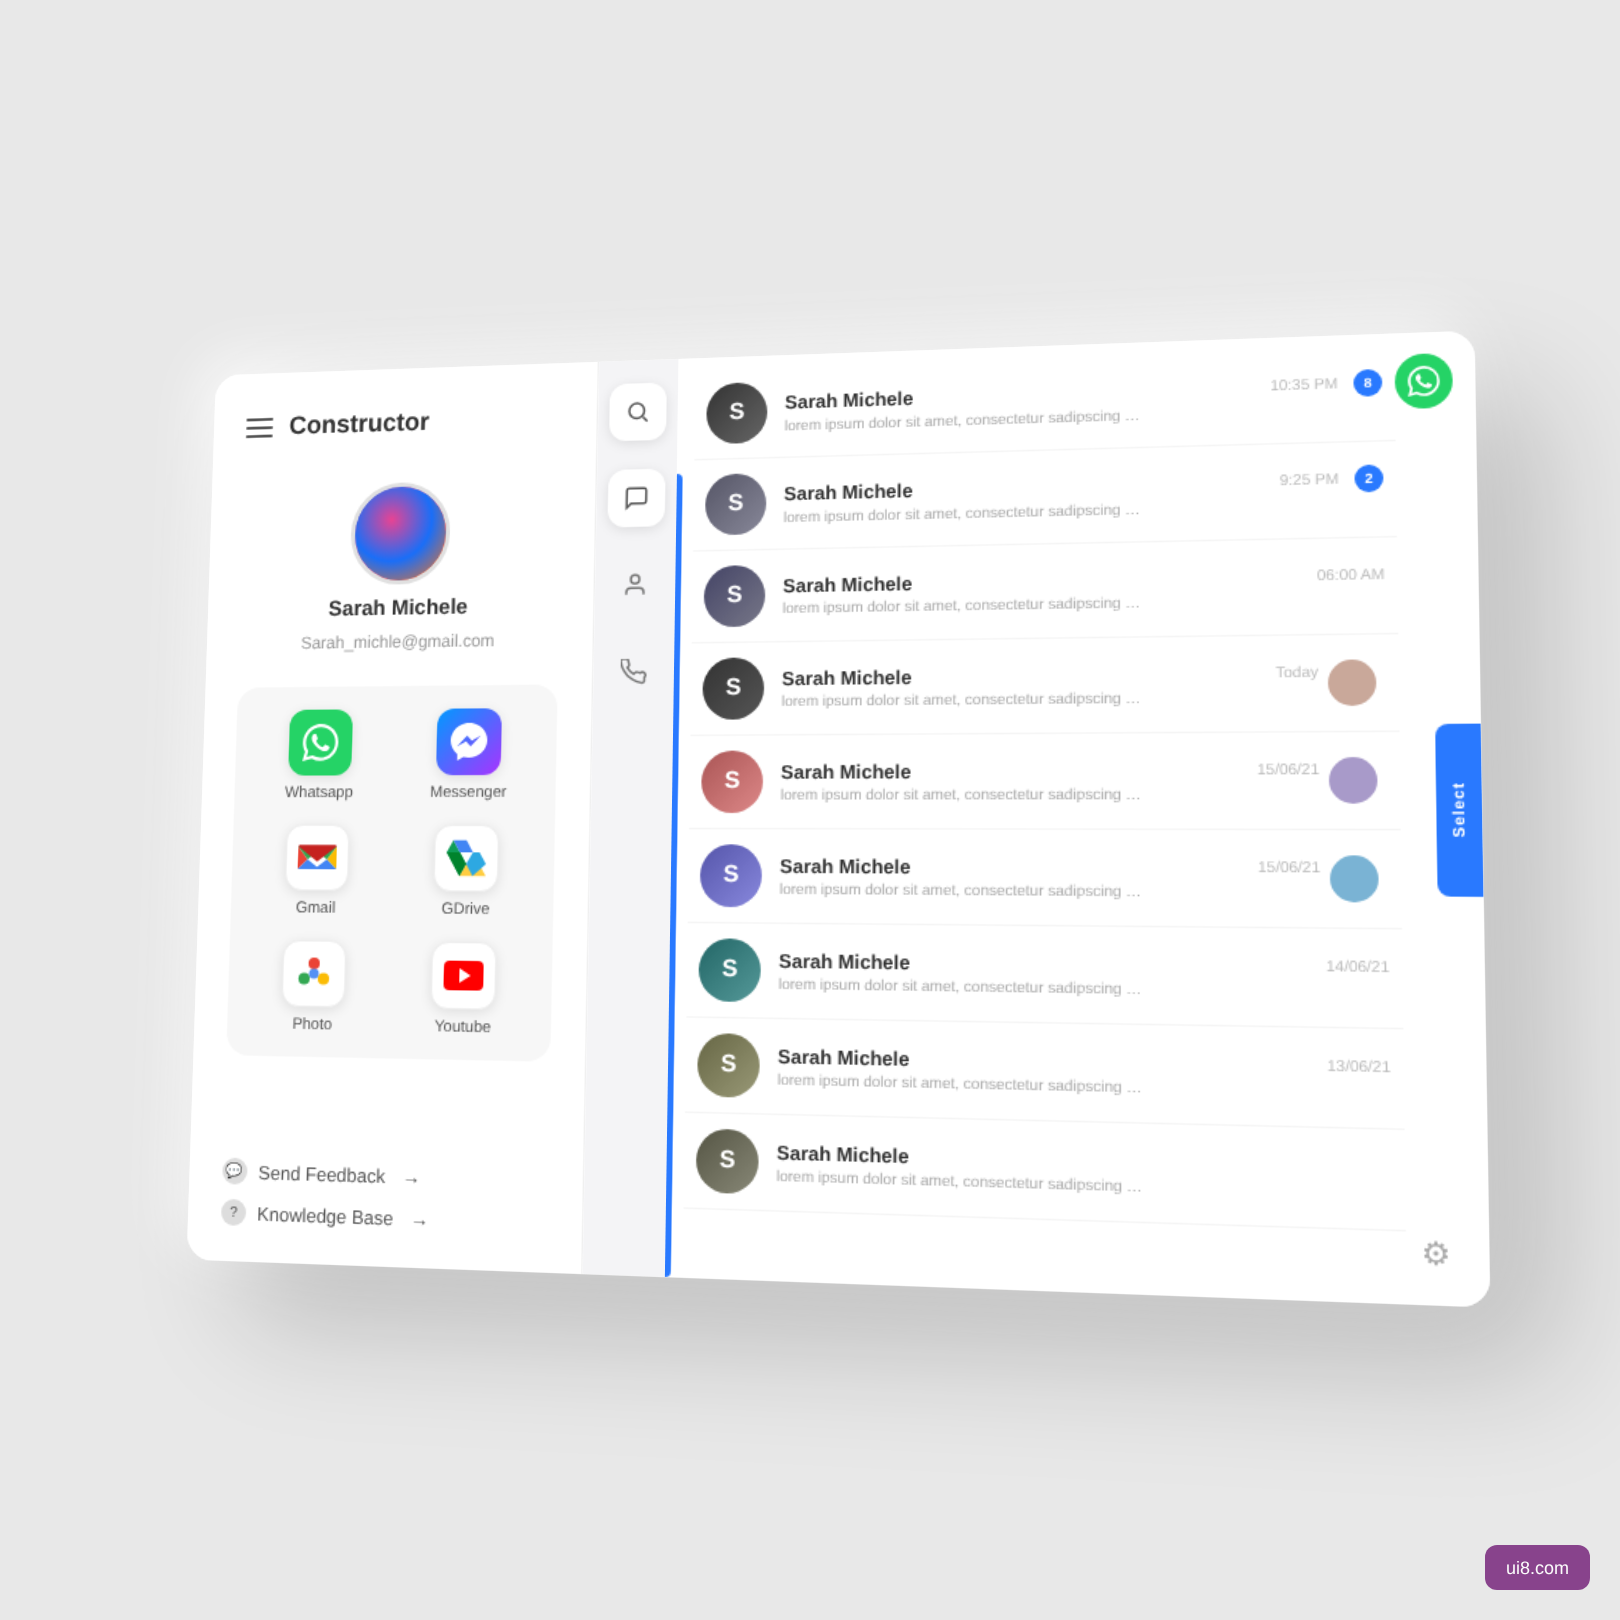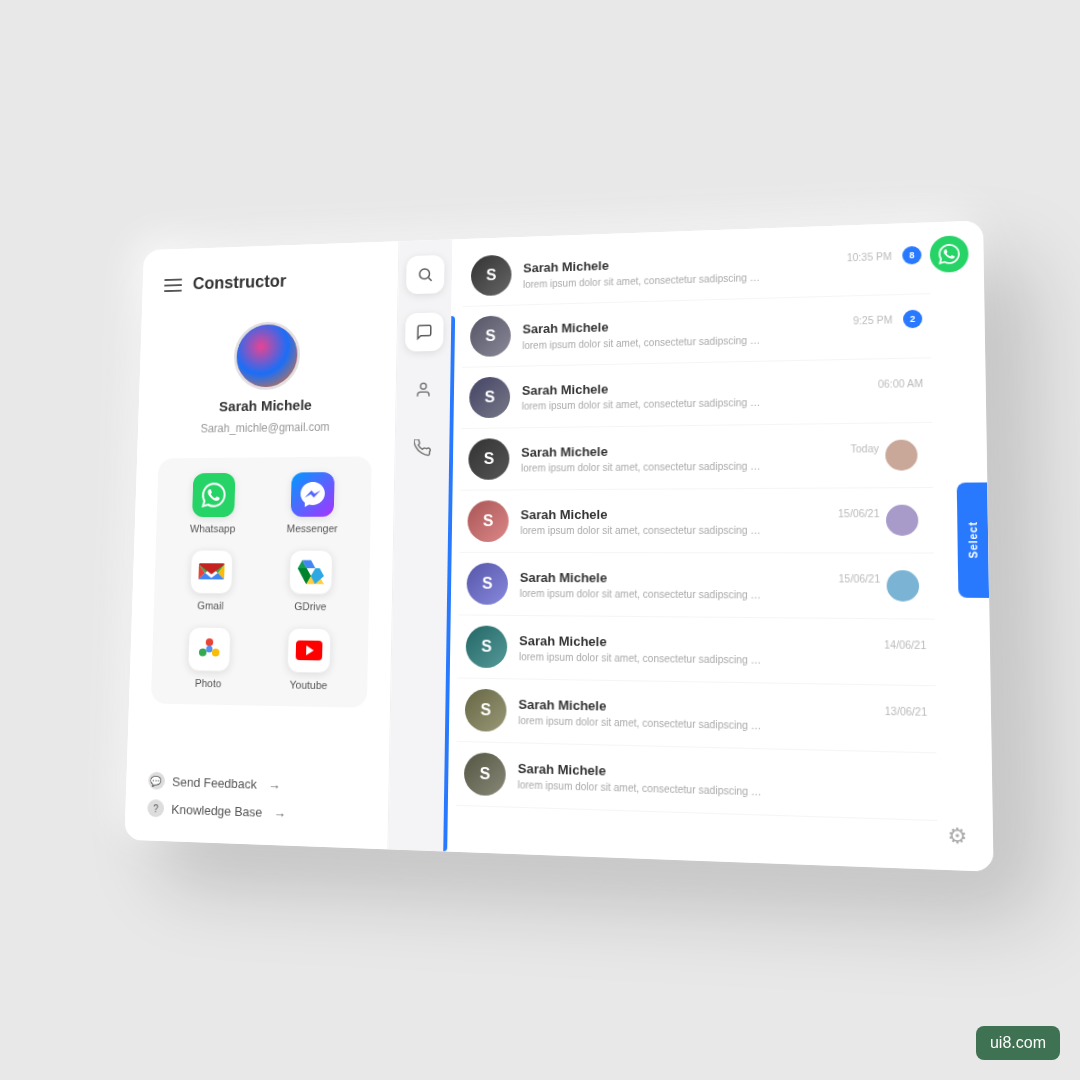--- a/index.html
+++ b/index.html
@@ -653,13 +653,13 @@
             <span class="chat-time"></span>
           </div>
           <div class="chat-preview">lorem ipsum dolor sit amet, consectetur sadipscing elit, sed diam</div>
         </div>
       </div>
 
     </div>
   </div>
 </div>
 
-<div style="position:fixed;bottom:20px;right:20px;background:#14532d;color:#fff;padding:8px 14px;border-radius:8px;font-size:16px;opacity:0.8;">ui8.com</div>
+<div style="position:fixed;bottom:20px;right:20px;background:#701a75;color:#fff;padding:8px 14px;border-radius:8px;font-size:12px;opacity:0.8;">ui8.com</div>
 
 </body></html>

